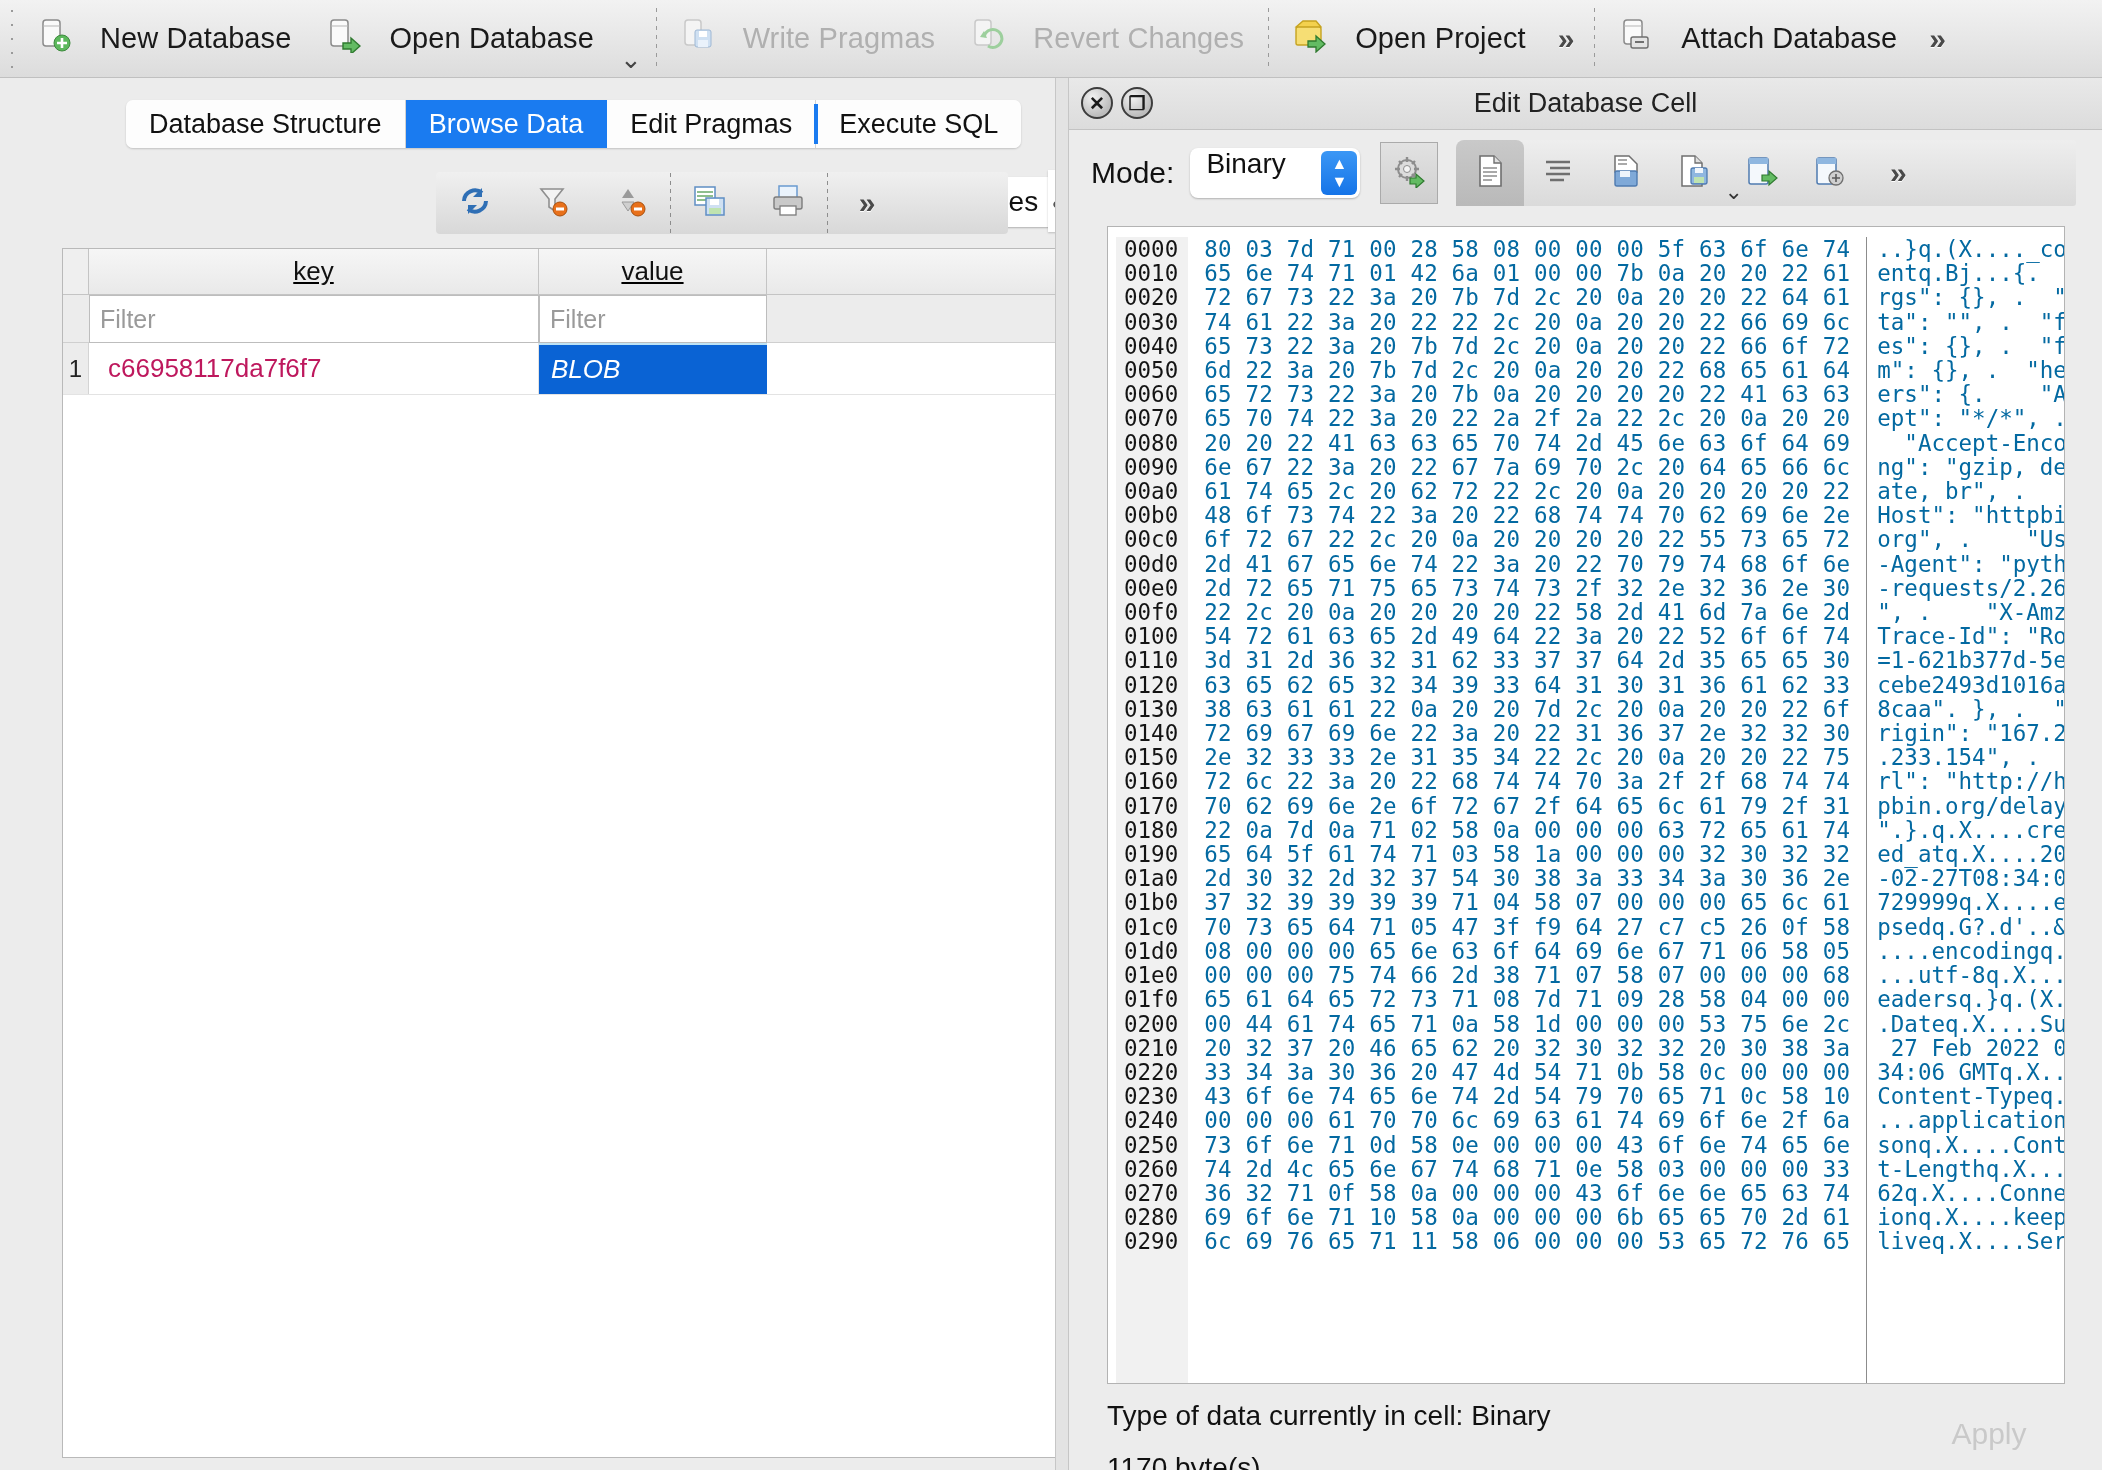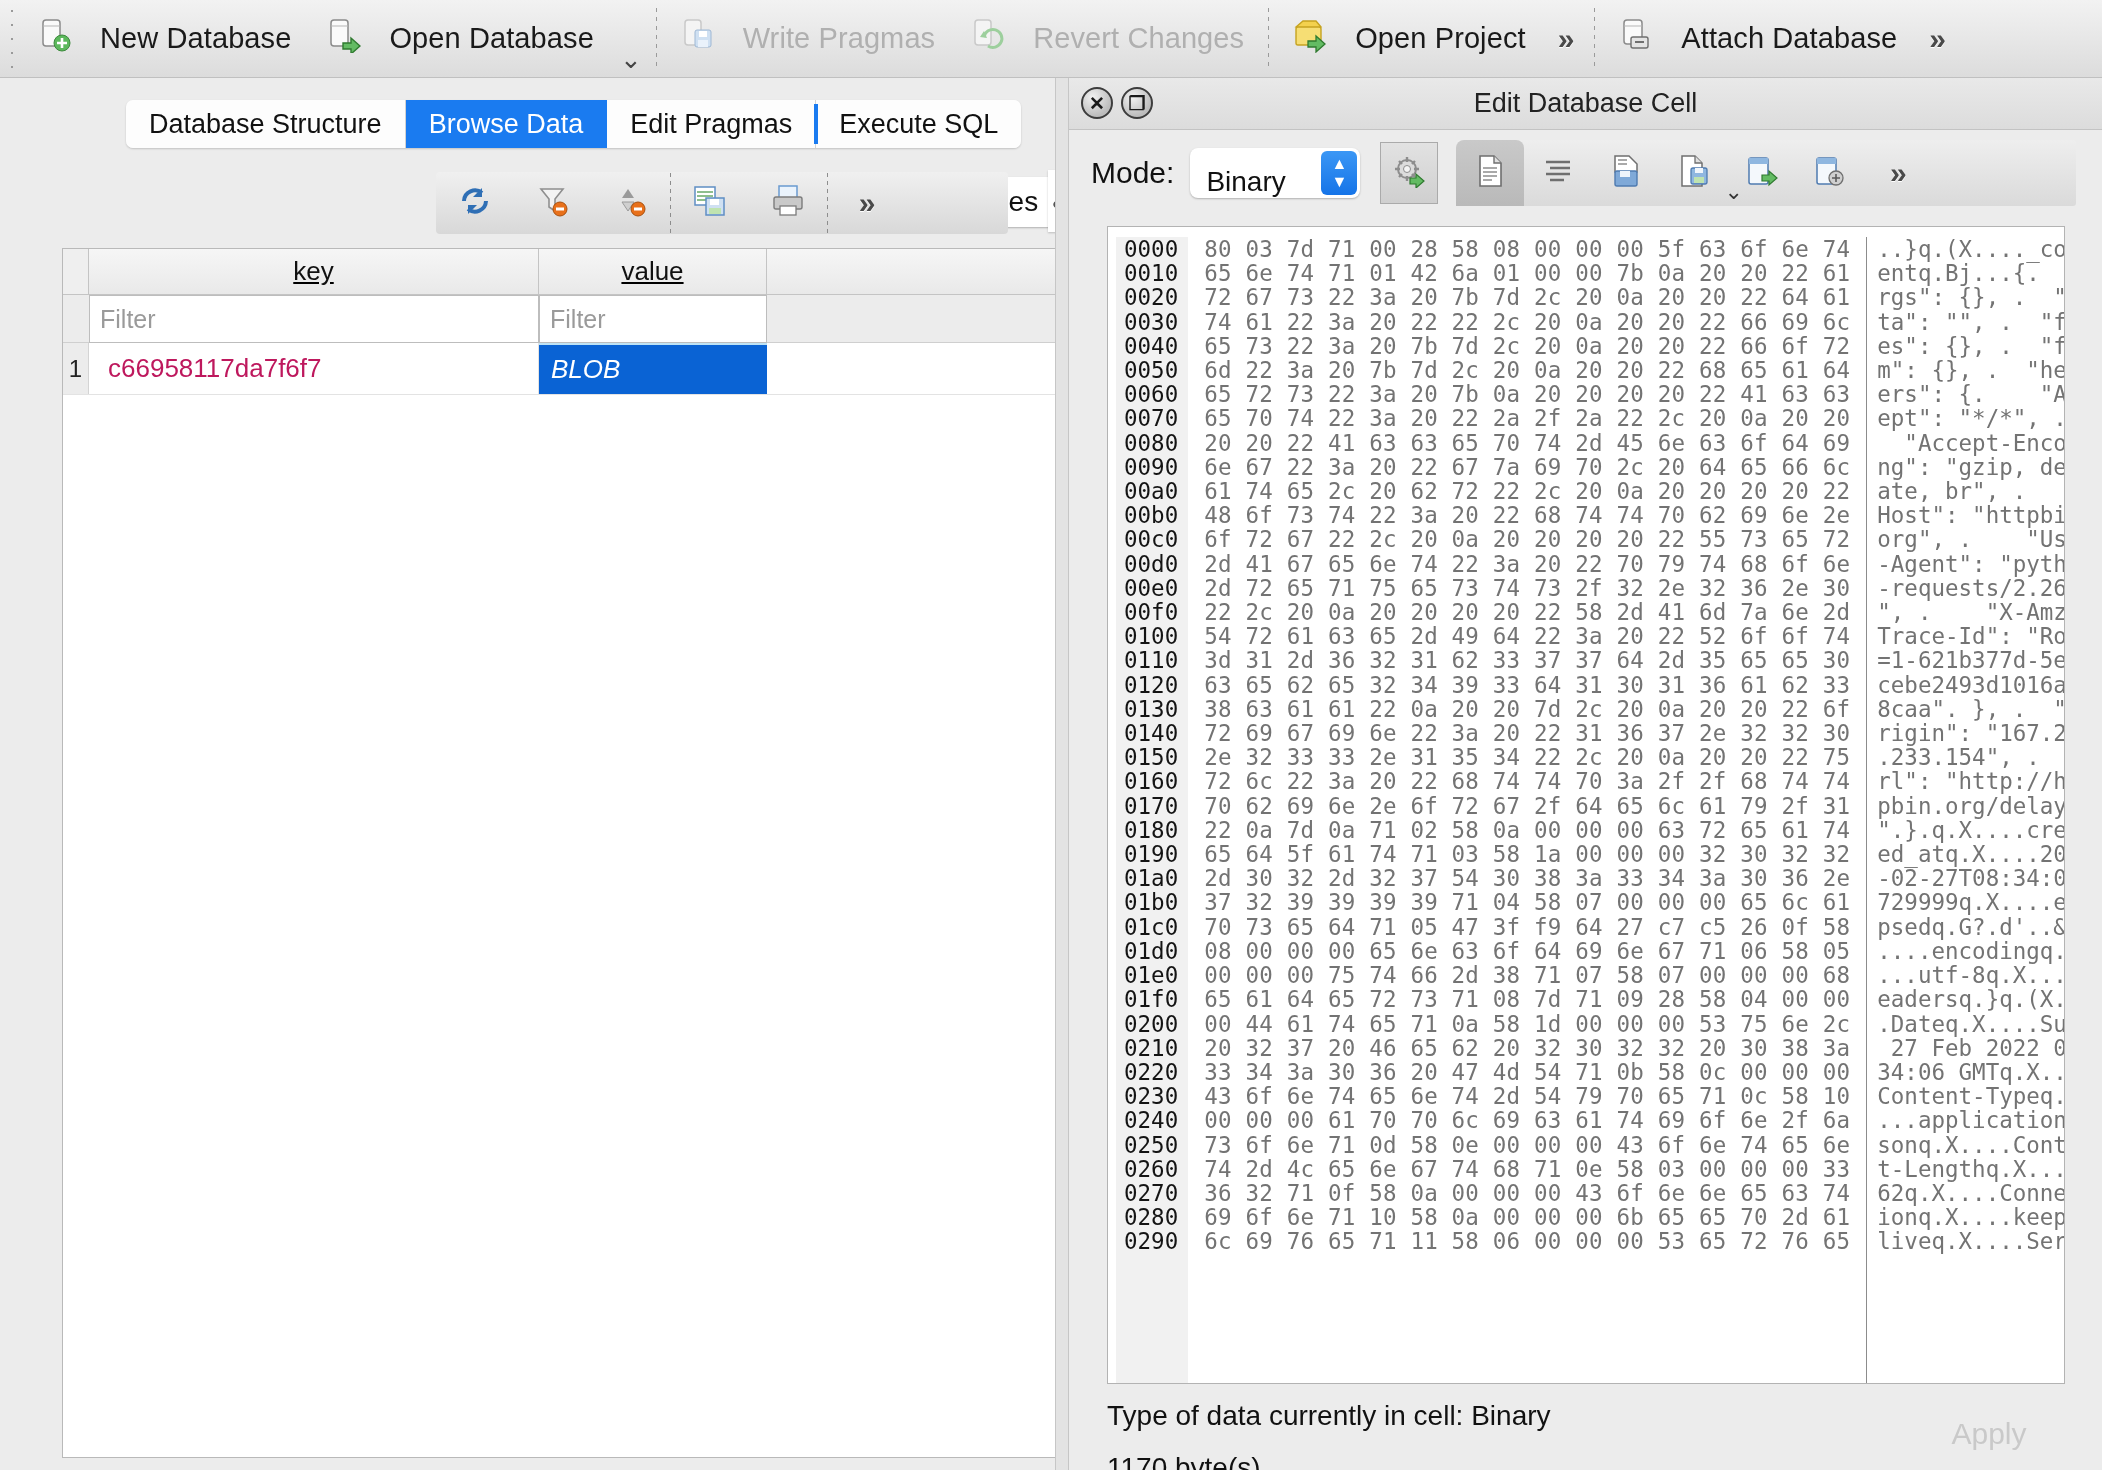--- a/index.html
+++ b/index.html
@@ -182,21 +182,21 @@
     width: 32px; height: 32px; border-radius: 50%;
     background: radial-gradient(circle at 35% 30%, #f2f2f2, #bdbdbd 70%);
     border: 2px solid #3d3d3d; display: flex; align-items: center;
     justify-content: center; font-size: 19px; color: #1a1a1a; font-weight: bold;
   }
   .mode-row { position: absolute; left: 0; top: 52px; width: 1033px; height: 86px; display: flex; align-items: center; }
   .mode-lbl { font-size: 30px; color: #111; margin-left: 22px; }
   .mode-combo {
     margin-left: 16px; width: 170px; height: 50px; background: #fff;
     border-radius: 8px; box-shadow: 0 1px 2px rgba(0,0,0,.25);
-    position: relative; display: flex; align-items: flex-end; padding-left: 16px;
+    position: relative; display: flex; align-items: flex-start; padding-left: 16px;
     font-size: 28px; color: #111;
   }
   .gearbtn {
     margin-left: 20px; width: 58px; height: 62px;
     background: linear-gradient(to bottom,#e2e2e2,#cfcfcf);
     border: 1px solid #aaa; display:flex; align-items:center; justify-content:center;
   }
   .rstrip {
     margin-left: 18px; height: 66px; width: 620px; position: relative;
     background: linear-gradient(to bottom,#eeeeee,#dadada);
@@ -210,21 +210,21 @@
   .rstrip-chev { position: absolute; left: 268px; bottom: 1px; font-size: 22px; color: #333; }
 
   .hexbox {
     position: absolute; left: 38px; top: 148px; width: 958px; height: 1158px;
     background: #fff; border: 1px solid #b3b3b3; overflow: hidden;
     display: flex;
   }
   .hexinner { display: flex; padding: 10px 0 0 8px; }
   .hex-off, .hex-bytes, .hex-ascii {
     font-family: "DejaVu Sans Mono", monospace;
-    font-size: 22.5px; line-height: 24.2px; white-space: pre; color: #737373;
+    font-size: 22.5px; line-height: 24.2px; white-space: pre; color: #0369a1;
   }
   .hex-off { background: #f1f1f1; padding: 0 10px 0 8px; color: #141414; }
   .hex-bytes { padding: 0 16px; letter-spacing: .2px; }
   .hex-ascii { padding: 0 10px; border-left: 1px solid #8c8c8c; }
 
   .statusbox { position: absolute; left: 0; top: 1320px; width: 1033px; height: 72px; }
   .st1 { position: absolute; left: 38px; top: 2px; font-size: 28px; color: #111; }
   .st2 { position: absolute; left: 38px; top: 54px; font-size: 28px; color: #111; }
   .applybtn {
     position: absolute; right: 38px; top: 8px; width: 150px; height: 56px;

